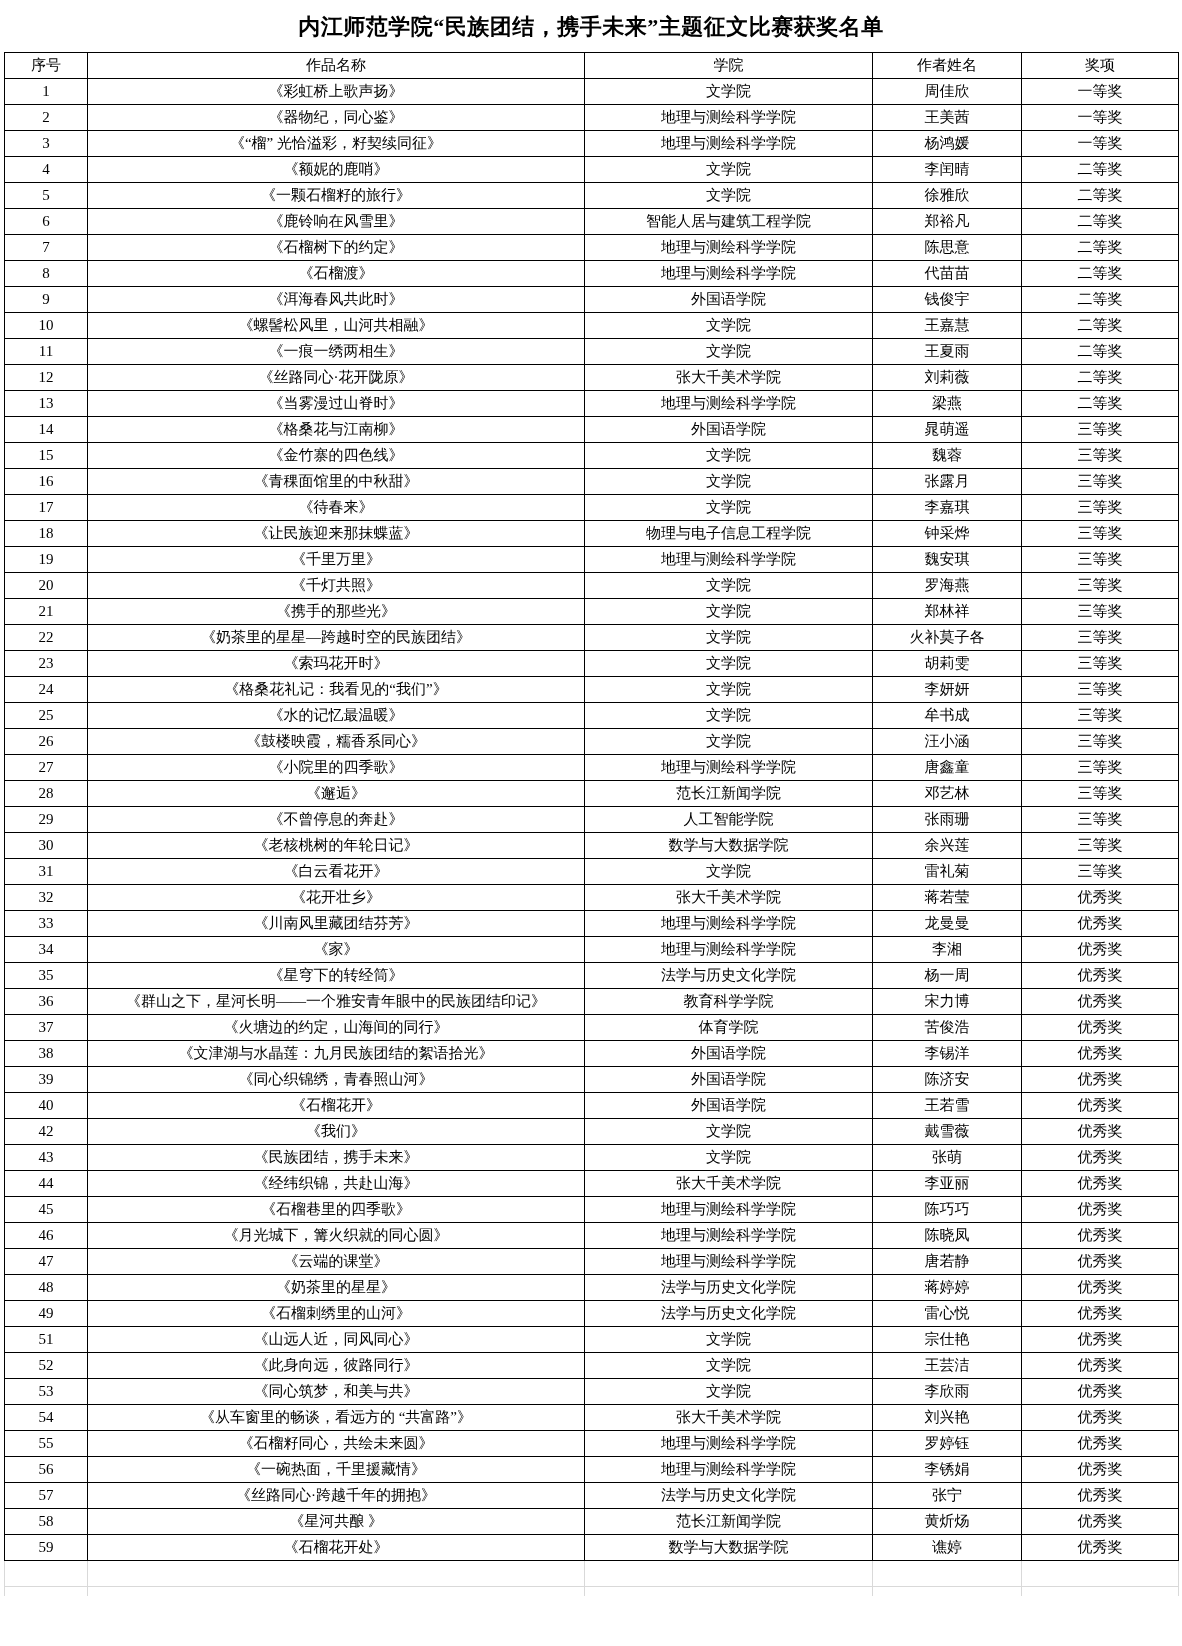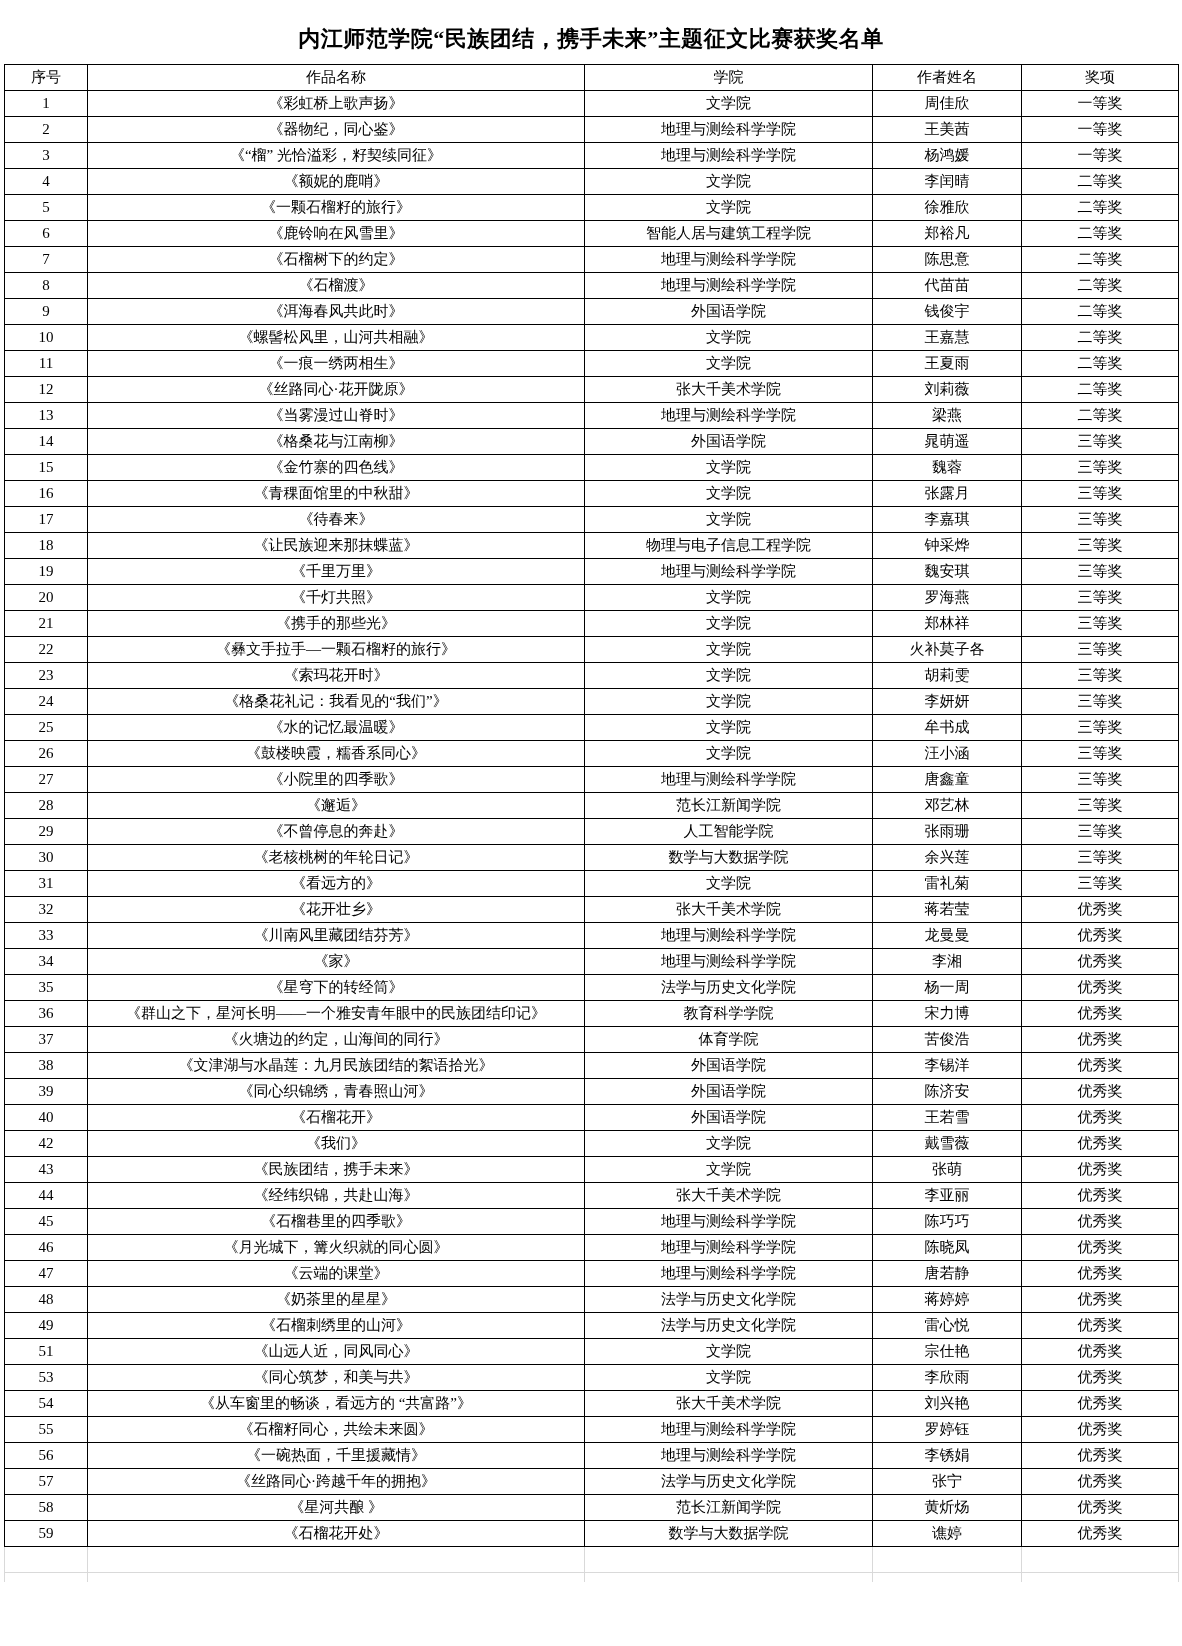--- a/index.html
+++ b/index.html
@@ -10,21 +10,21 @@
     height: 1646px;
     overflow: hidden;
     font-family: "Liberation Serif", "DejaVu Serif", serif;
     color: #000000;
   }
   .doc-title {
     width: 1182px;
     text-align: center;
     font-size: 22px;
     font-weight: bold;
-    padding-top: 24px;
+    padding-top: 12px;
     padding-bottom: 10px;
     letter-spacing: 0.5px;
   }
   table.awards {
     border-collapse: collapse;
     table-layout: fixed;
     margin-left: 4px;
     width: 1174px;
   }
   table.awards th, table.awards td {
@@ -223,21 +223,21 @@
       </tr>
       <tr>
         <td>21</td>
         <td>《携手的那些光》</td>
         <td>文学院</td>
         <td>郑林祥</td>
         <td>三等奖</td>
       </tr>
       <tr>
         <td>22</td>
-        <td>《彝文手拉手—一颗石榴籽的旅行》</td>
+        <td>《奶茶里的星星—跨越时空的民族团结》</td>
         <td>文学院</td>
         <td>火补莫子各</td>
         <td>三等奖</td>
       </tr>
       <tr>
         <td>23</td>
         <td>《索玛花开时》</td>
         <td>文学院</td>
         <td>胡莉雯</td>
         <td>三等奖</td>
@@ -286,21 +286,21 @@
       </tr>
       <tr>
         <td>30</td>
         <td>《老核桃树的年轮日记》</td>
         <td>数学与大数据学院</td>
         <td>余兴莲</td>
         <td>三等奖</td>
       </tr>
       <tr>
         <td>31</td>
-        <td>《看远方的》</td>
+        <td>《白云看花开》</td>
         <td>文学院</td>
         <td>雷礼菊</td>
         <td>三等奖</td>
       </tr>
       <tr>
         <td>32</td>
         <td>《花开壮乡》</td>
         <td>张大千美术学院</td>
         <td>蒋若莹</td>
         <td>优秀奖</td>
@@ -415,20 +415,27 @@
         <td>《石榴刺绣里的山河》</td>
         <td>法学与历史文化学院</td>
         <td>雷心悦</td>
         <td>优秀奖</td>
       </tr>
       <tr>
         <td>51</td>
         <td>《山远人近，同风同心》</td>
         <td>文学院</td>
         <td>宗仕艳</td>
+        <td>优秀奖</td>
+      </tr>
+      <tr>
+        <td>52</td>
+        <td>《此身向远，彼路同行》</td>
+        <td>文学院</td>
+        <td>王芸洁</td>
         <td>优秀奖</td>
       </tr>
       <tr>
         <td>53</td>
         <td>《同心筑梦，和美与共》</td>
         <td>文学院</td>
         <td>李欣雨</td>
         <td>优秀奖</td>
       </tr>
       <tr>

